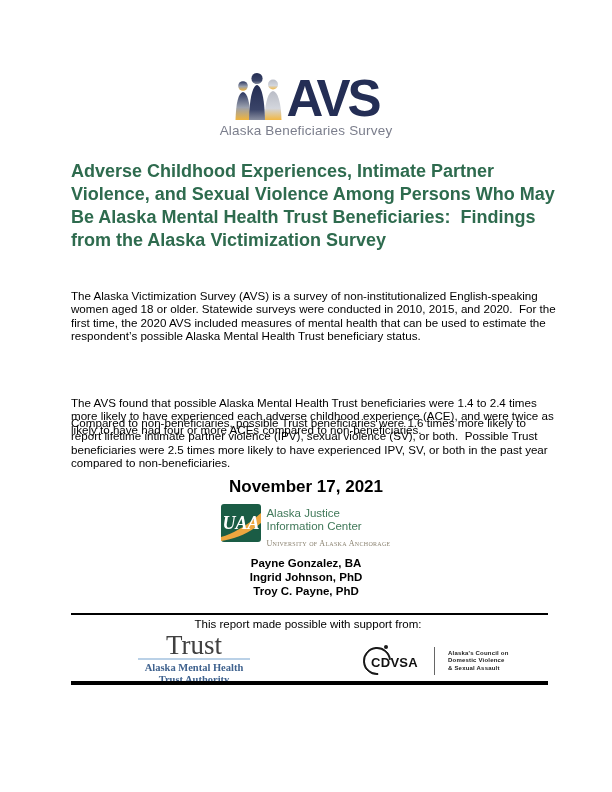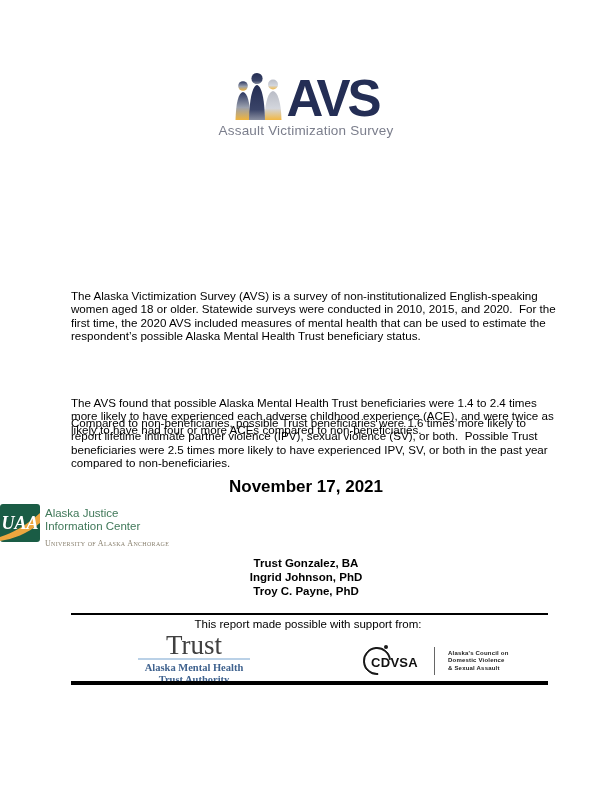--- a/index.html
+++ b/index.html
@@ -28,21 +28,21 @@
   .para-1 { top:289px; }
   .para-2 { top:348px;margin-top:48px; }
   .para-3 { top:416px; }
 
   
   .doc-date { position:absolute; top:477px; left:0; right:0; text-align:center;
     font-weight:bold; font-size:17px; }
 
   
   .uaa-block { position:absolute; top:504px; left:0; right:0;
-    display:flex; align-items:flex-start; gap:5px; }
+    display:flex; justify-content:center; align-items:flex-start; gap:5px; }
   .uaa-textcol { padding-top:3px; }
   .uaa-name { color:#41795a; font-size:11.5px; line-height:12.5px; }
   .uaa-univ { font-family:"Liberation Serif", serif; font-variant:small-caps;
     font-size:8px; color:#8a8270; margin-top:7px; letter-spacing:0.3px; }
 
   
   .authors { position:absolute; top:556px; left:0; right:0; text-align:center;
     font-weight:bold; font-size:11.5px; line-height:14px; }
 
   
@@ -99,23 +99,24 @@
         </defs>
         <circle cx="10" cy="14" r="4.8" fill="url(#gFigL)"></circle>
         <path d="M2.5 48 C3 30 5.5 21 10 20 C14.5 21 17 30 17.5 48 Z" fill="url(#gFigL)"></path>
         <circle cx="40" cy="12.5" r="5" fill="url(#gFigR)"></circle>
         <path d="M31.5 48 C32 29 35.5 20 40 19 C44.5 20 48 29 48.5 48 Z" fill="url(#gFigR)"></path>
         <circle cx="24" cy="6.5" r="5.6" fill="url(#gFigM)"></circle>
         <path d="M16 48 C16.5 26 19.5 14 24 13 C28.5 14 31.5 26 32 48 Z" fill="url(#gFigM)"></path>
       </svg>
       <div class="avs-acronym">AVS</div>
     </div>
-    <div class="avs-caption">Assault Victimization Survey</div>
+    <div class="avs-caption">Alaska Beneficiaries Survey</div>
   </div>
 
+  <div class="doc-title">Adverse Childhood Experiences, Intimate Partner Violence, and Sexual Violence Among Persons Who May Be Alaska Mental Health Trust Beneficiaries:  Findings from the Alaska Victimization Survey</div>
 
   <div class="para para-1">The Alaska Victimization Survey (AVS) is a survey of non-institutionalized English-speaking women aged 18 or older. Statewide surveys were conducted in 2010, 2015, and 2020.  For the first time, the 2020 AVS included measures of mental health that can be used to estimate the respondent’s possible Alaska Mental Health Trust beneficiary status.</div>
   <div class="para para-2">The AVS found that possible Alaska Mental Health Trust beneficiaries were 1.4 to 2.4 times more likely to have experienced each adverse childhood experience (ACE), and were twice as likely to have had four or more ACEs compared to non-beneficiaries.</div>
   <div class="para para-3">Compared to non-beneficiaries, possible Trust beneficiaries were 1.6 times more likely to report lifetime intimate partner violence (IPV), sexual violence (SV), or both.  Possible Trust beneficiaries were 2.5 times more likely to have experienced IPV, SV, or both in the past year compared to non-beneficiaries.</div>
 
   <div class="doc-date">November 17, 2021</div>
 
   <div class="uaa-block">
     <svg width="40" height="38" viewBox="0 0 40 38">
       <rect x="0" y="0" width="40" height="38" rx="3" fill="#1a5c45"></rect>
@@ -123,21 +124,21 @@
       <text x="20" y="25" font-size="18" font-style="italic" font-weight="bold" fill="#ffffff" text-anchor="middle" font-family="Liberation Serif, serif">UAA</text>
     </svg>
     <div class="uaa-textcol">
       <div class="uaa-name">Alaska Justice</div>
       <div class="uaa-name">Information Center</div>
       <div class="uaa-univ">University of Alaska Anchorage</div>
     </div>
   </div>
 
   <div class="authors">
-    <div>Trust Gonzalez, BA</div>
+    <div>Payne Gonzalez, BA</div>
     <div>Ingrid Johnson, PhD</div>
     <div>Troy C. Payne, PhD</div>
   </div>
 
   <div class="thin-line"></div>
   <div class="support-text">This report made possible with support from:</div>
 
   <div class="trust-logo">
     <div class="trust-word">Trust</div>
     <div class="trust-rule"></div>

